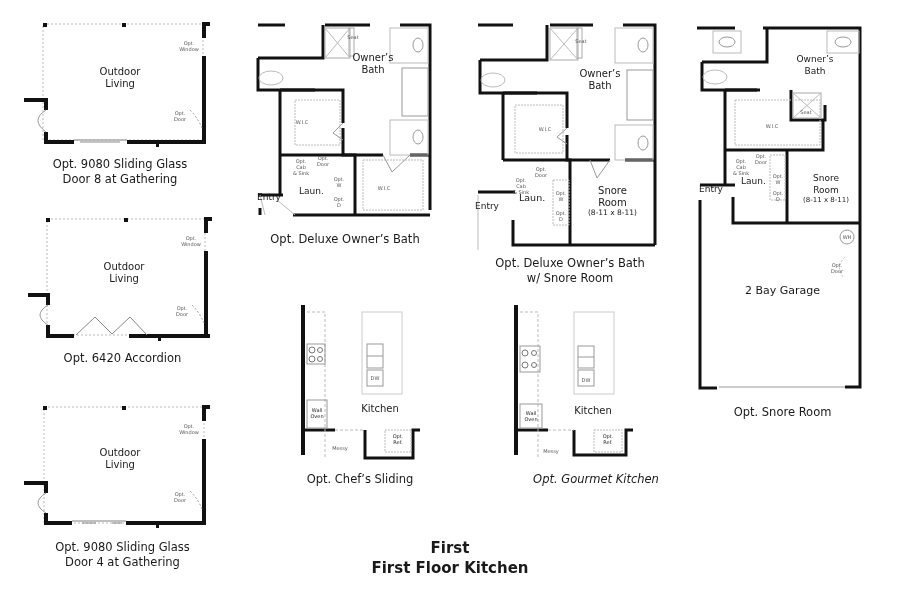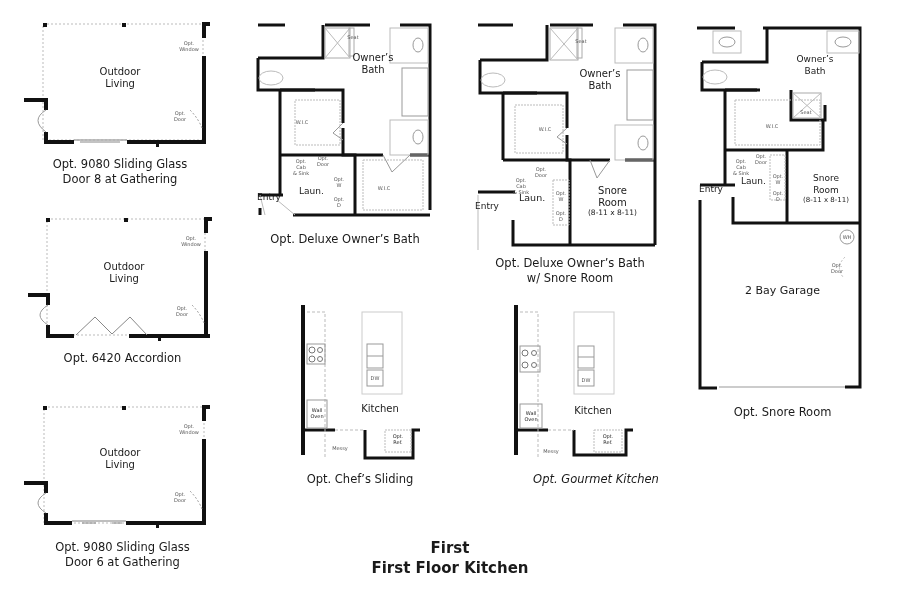--- a/index.html
+++ b/index.html
@@ -106,21 +106,21 @@
     <div>Opt.</div>
     <div>Window</div>
   </div>
   <div class="lbl tiny" style="left:150px;top:96px;width:20px;">
     <div>Opt.</div>
     <div>Door</div>
   </div>
 </div>
 <div class="caption" style="left:20px;top:540px;width:205px;">
   <div>Opt. 9080 Sliding Glass</div>
-  <div>Door 6 at Gathering</div>
+  <div>Door 4 at Gathering</div>
 </div>
 
 <div class="plan" style="left:255px;top:20px;width:180px;height:205px;">
   <svg width="180" height="205">
     <g stroke="#111" stroke-width="3" fill="none">
       <path d="M3 5 L30 5"></path>
       <path d="M70 5 L115 5"></path>
       <path d="M145 5 L175 5 L175 190"></path>
       <path d="M3 38 L68 38 L68 5"></path>
       <path d="M3 38 L3 70 L60 70"></path>

